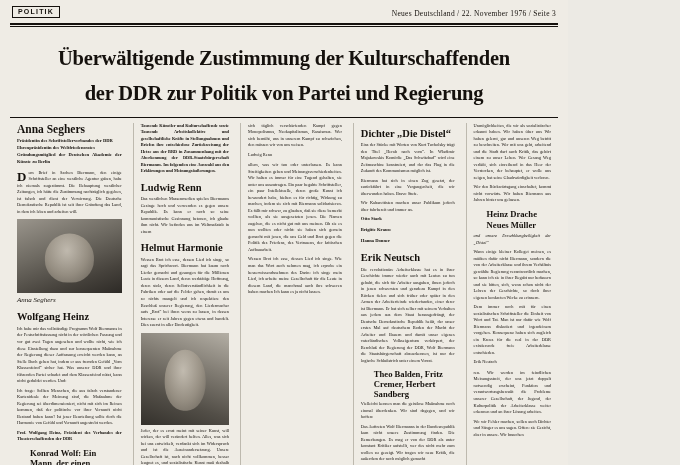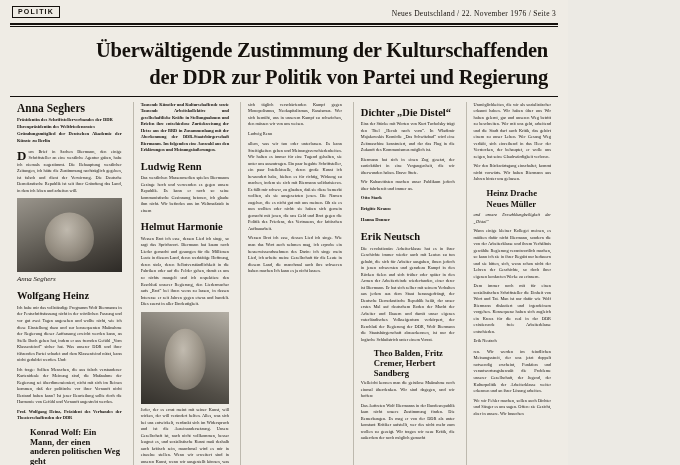--- a/index.html
+++ b/index.html
@@ -31,23 +31,22 @@
     font-size:7.5px;letter-spacing:.3px;
   }
   .rule-thick{height:2px;background:#15110d;margin:3px 0 0 0;}
   .rule-thin{height:1px;background:#15110d;margin:1px 0 6px 0;}
 
   
   .headline{
     text-align:center;padding:2px 6px 0 6px;
   }
   .headline h1{
-    margin:4px;font-size:20.5px;line-height:1.12;font-weight:bold;
+    margin:12px;font-size:20.5px;line-height:1.12;font-weight:bold;
     letter-spacing:-.2px;
-    text-align:right;
   }
   .headline h2{
     margin:6px 0 0 0;font-size:11.5px;line-height:1.15;font-weight:bold;
   }
   .rule-underhead{height:1px;background:#15110d;margin:7px 0 0 0;}
 
   
   .columns{
     display:flex;gap:4px;margin-top:5px;
   }

